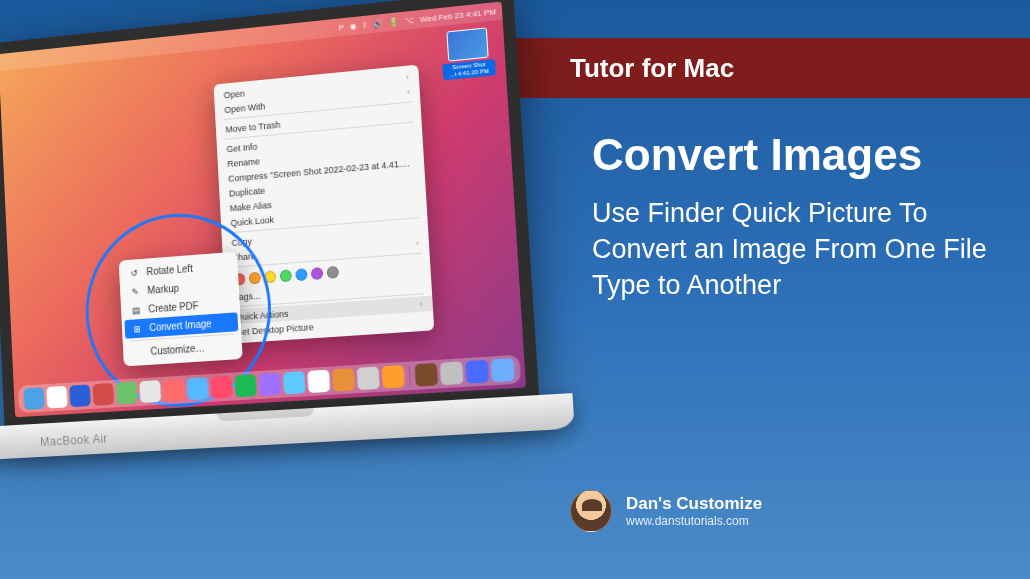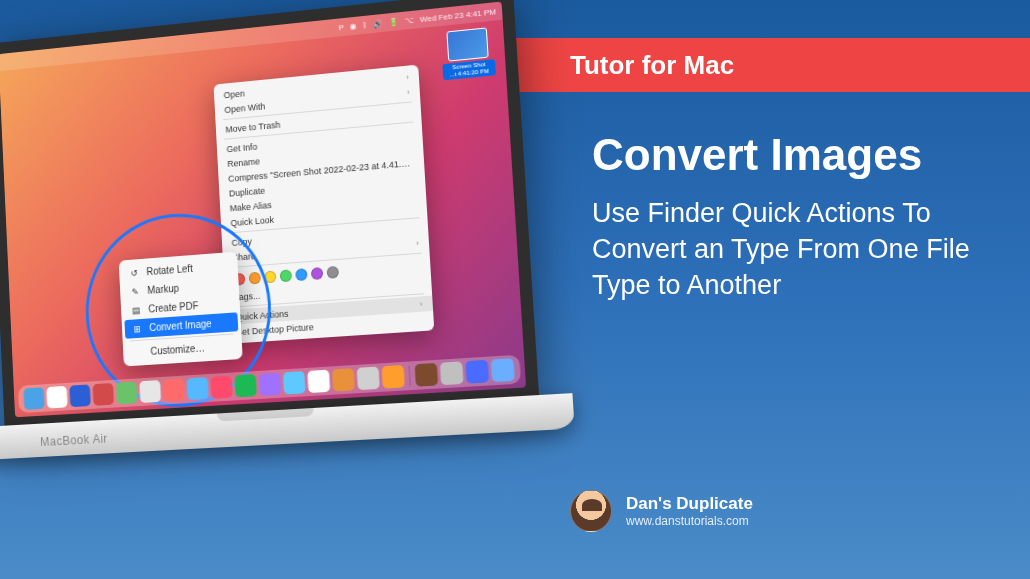--- a/index.html
+++ b/index.html
@@ -11,22 +11,22 @@
   position: relative;
   overflow: hidden;
 }
 
 
 .banner {
   position: absolute;
   top: 38px;
   right: 0;
   width: 570px;
-  height: 54px;
-  background: #ef4444;
+  height: 60px;
+  background: #7f1d1d;
   display: flex;
   align-items: center;
   padding-left: 110px;
 }
 .banner-text {
   color: #fff;
   font-size: 26px;
   font-weight: 700;
 }
 
@@ -273,27 +273,27 @@
 </style>
 </head>
 <body>
 
 <div class="banner">
   <span class="banner-text">Tutor for Mac</span>
 </div>
 
 <div class="title-area">
   <div class="title">Convert Images</div>
-  <div class="subtitle">Use Finder Quick Actions To Convert an Type From One File Type to Another</div>
+  <div class="subtitle">Use Finder Quick Picture To Convert an Image From One File Type to Another</div>
 </div>
 
 <div class="author">
   <div class="avatar"></div>
   <div>
-    <div class="author-name">Dan's Duplicate</div>
+    <div class="author-name">Dan's Customize</div>
     <div class="author-url">www.danstutorials.com</div>
   </div>
 </div>
 
 <div class="laptop">
   <div class="laptop-body">
     <div class="screen-frame">
       <div class="screen">
 
         <div class="menubar">

